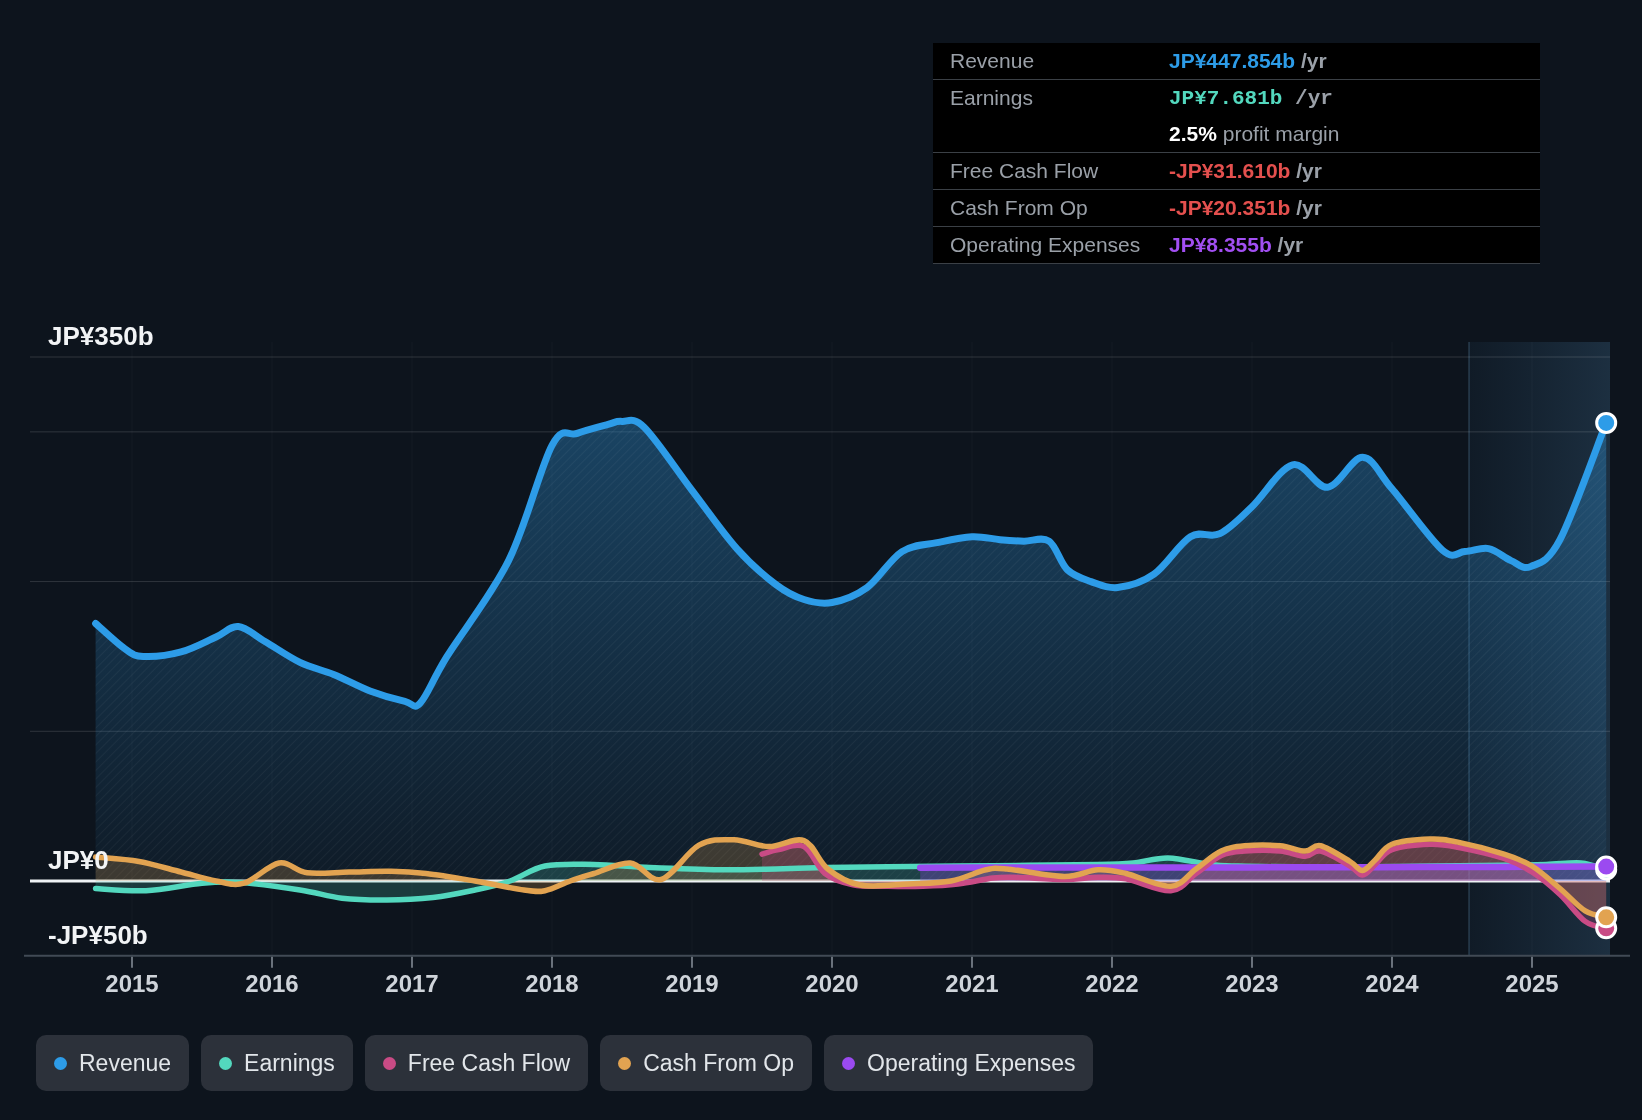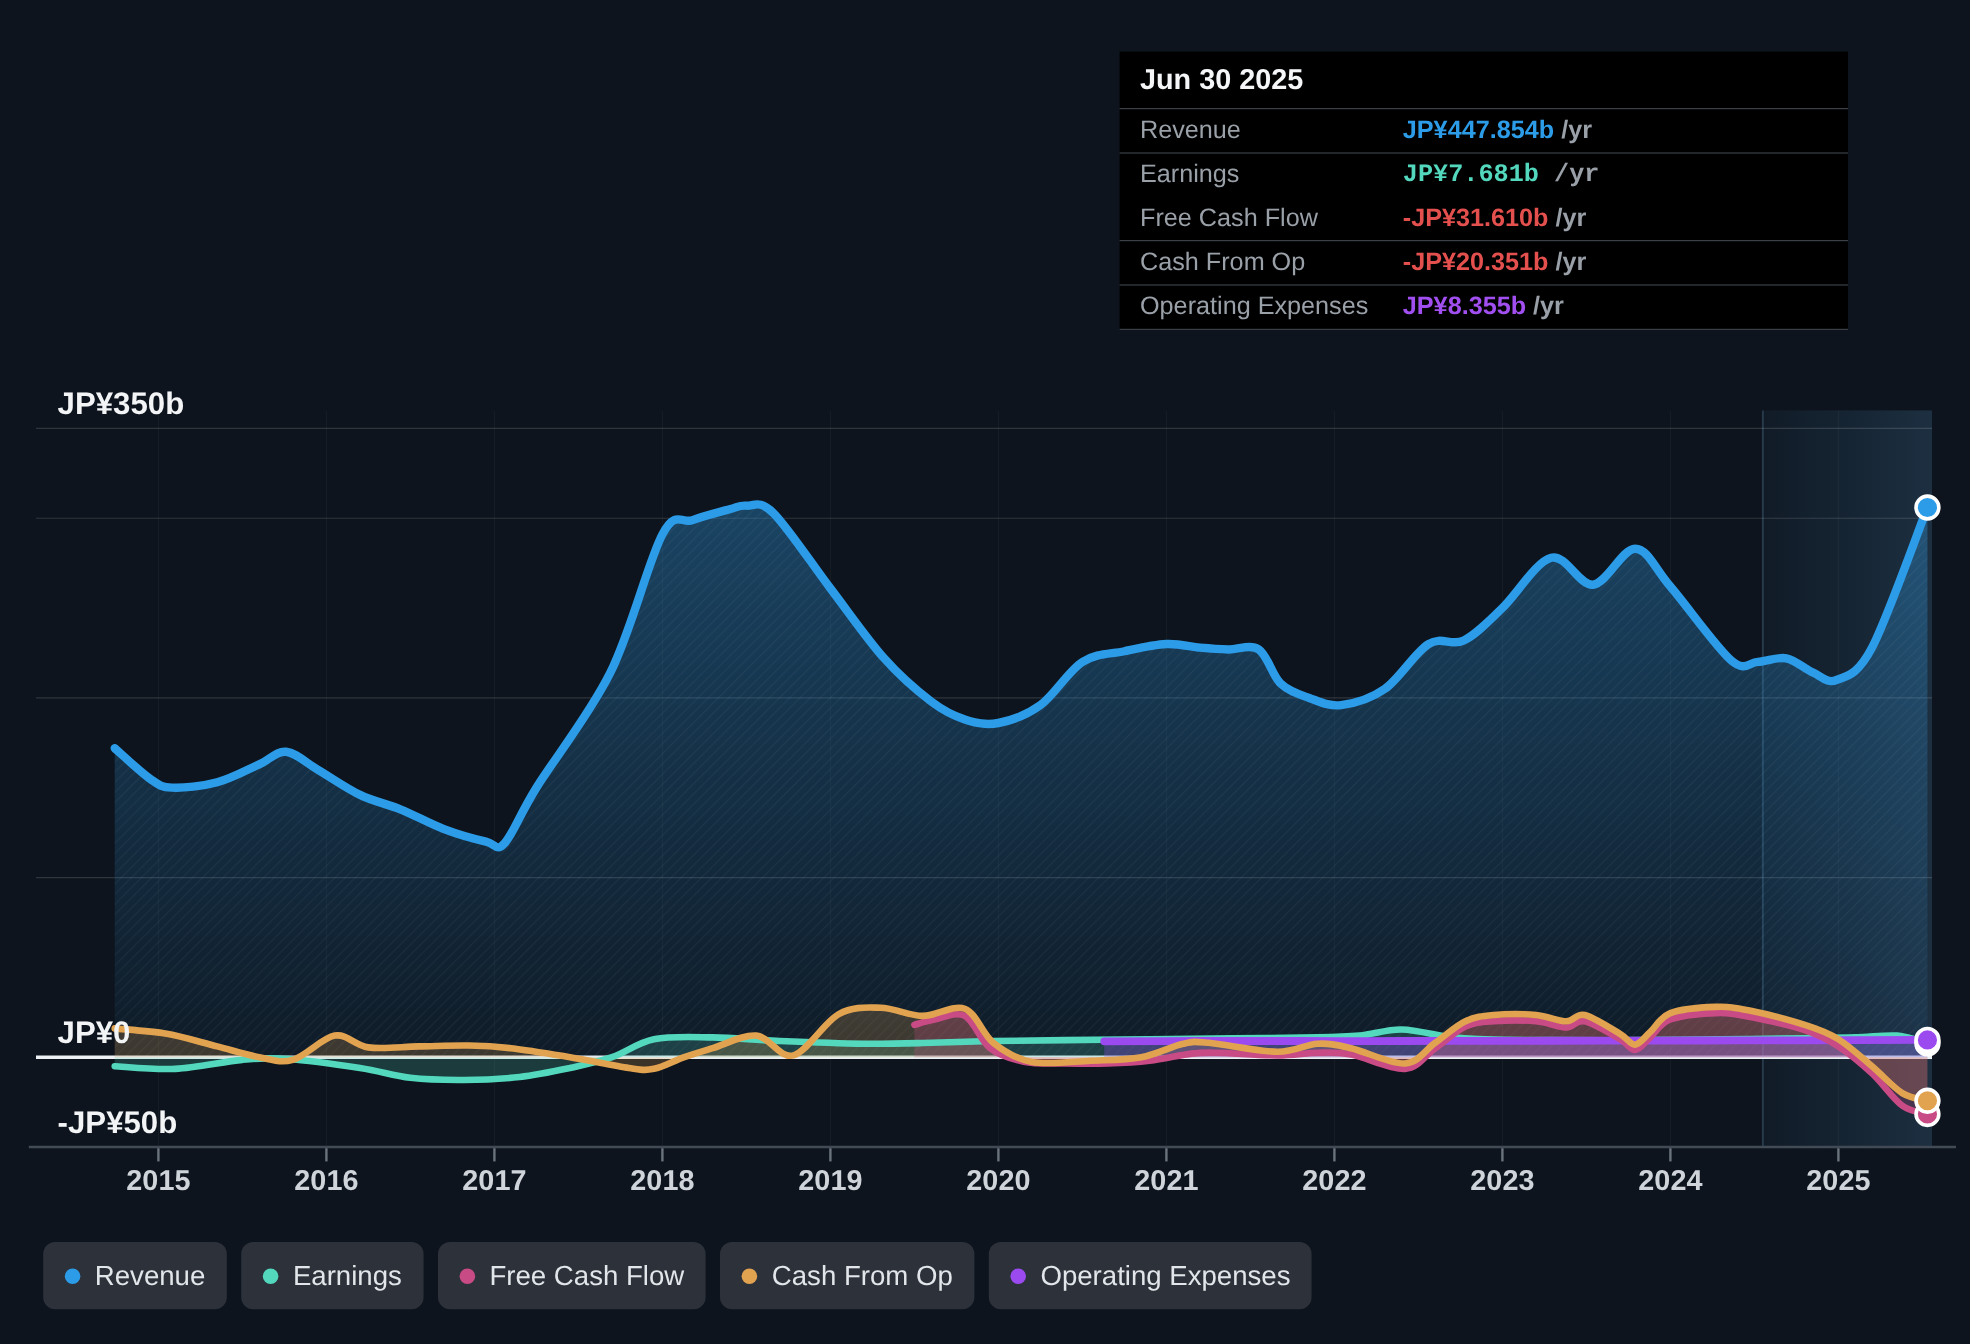--- a/index.html
+++ b/index.html
@@ -115,32 +115,35 @@
           <text x="1532" y="992" text-anchor="middle" font-family="Liberation Sans, sans-serif" font-size="24" font-weight="700" fill="#cfd4da">2025</text>
         </g>
         <g>
           <text x="48" y="345.015" font-family="Liberation Sans, sans-serif" font-size="26" font-weight="700" fill="#f2f4f6">JP¥350b</text>
           <text x="48" y="869" font-family="Liberation Sans, sans-serif" font-size="26" font-weight="700" fill="#f2f4f6">JP¥0</text>
           <text x="48" y="943.855" font-family="Liberation Sans, sans-serif" font-size="26" font-weight="700" fill="#f2f4f6">-JP¥50b</text>
         </g>
       </svg></div>
 
   <div class="tooltip">
-    <div class="tt-title">Jun 30 2025</div>
 
     <div class="tt-row">
       <span class="tt-label">Revenue</span>
       <span class="tt-value" style="color: rgb(45, 156, 232);"><span>JP¥447.854b</span><span class="tt-suffix"> /yr</span></span>
     </div>
 
     <div class="tt-row noline">
       <span class="tt-label">Earnings</span>
       <span class="tt-value" style="color: rgb(83, 216, 190); font-family: Liberation Mono, monospace;"><span>JP¥7.681b</span><span class="tt-suffix"> /yr</span></span>
     </div>
 
+    <div class="tt-row">
+      <span class="tt-label"></span>
+      <span><span class="tt-margin-val">2.5%</span><span class="tt-margin-txt"> profit margin</span></span>
+    </div>
 
     <div class="tt-row">
       <span class="tt-label">Free Cash Flow</span>
       <span class="tt-value" style="color: rgb(228, 80, 78);"><span>-JP¥31.610b</span><span class="tt-suffix"> /yr</span></span>
     </div>
 
     <div class="tt-row">
       <span class="tt-label">Cash From Op</span>
       <span class="tt-value" style="color: rgb(228, 80, 78);"><span>-JP¥20.351b</span><span class="tt-suffix"> /yr</span></span>
     </div>

